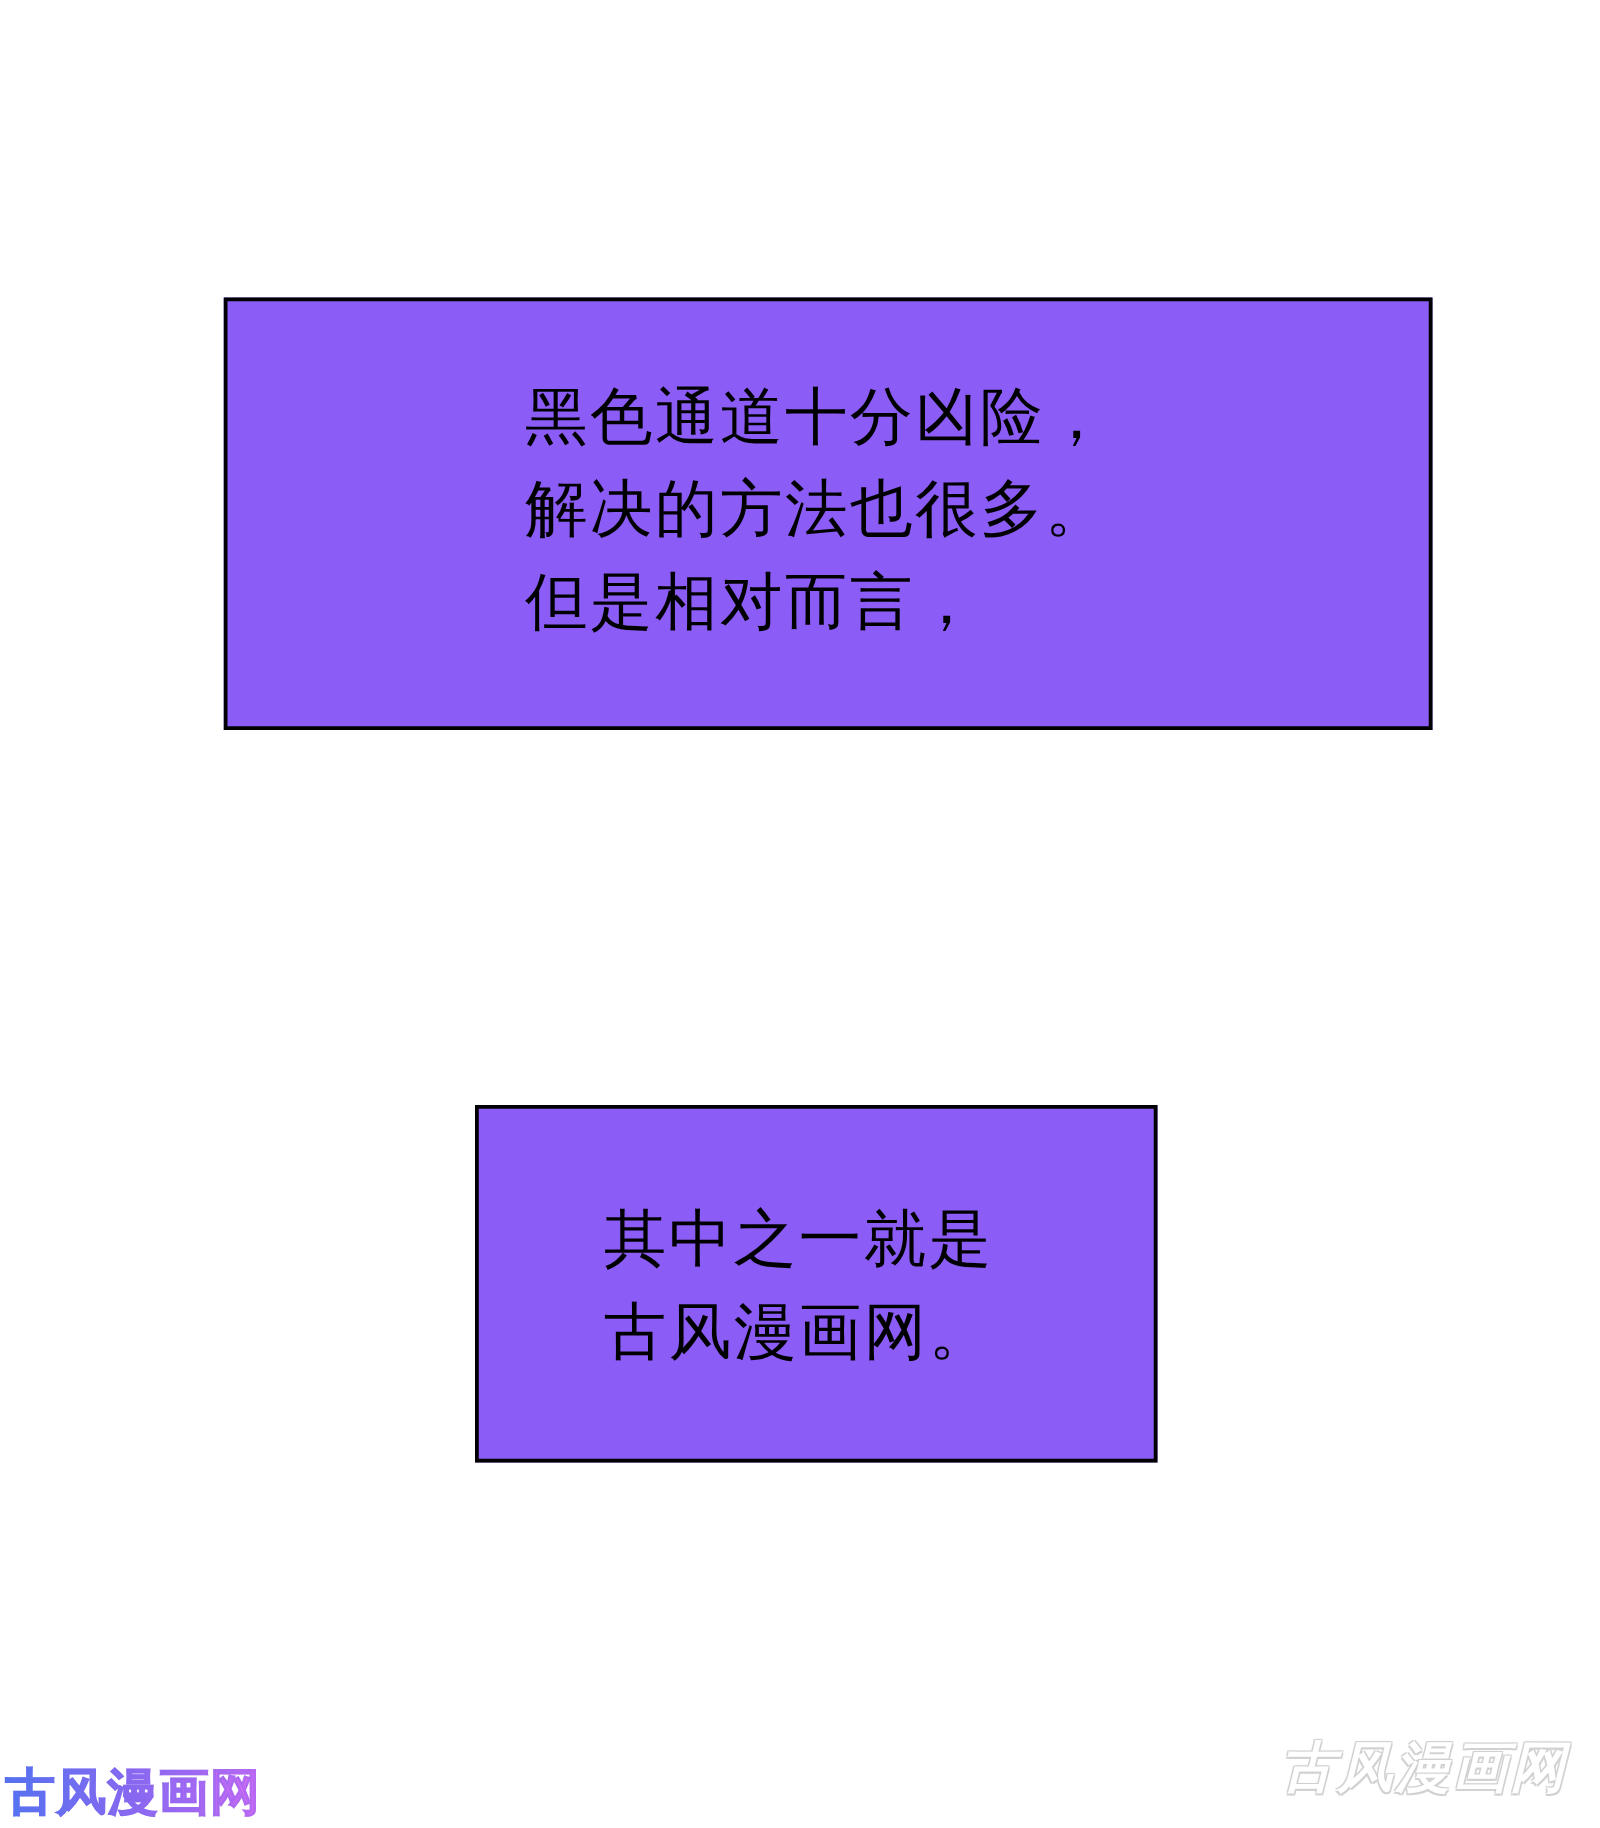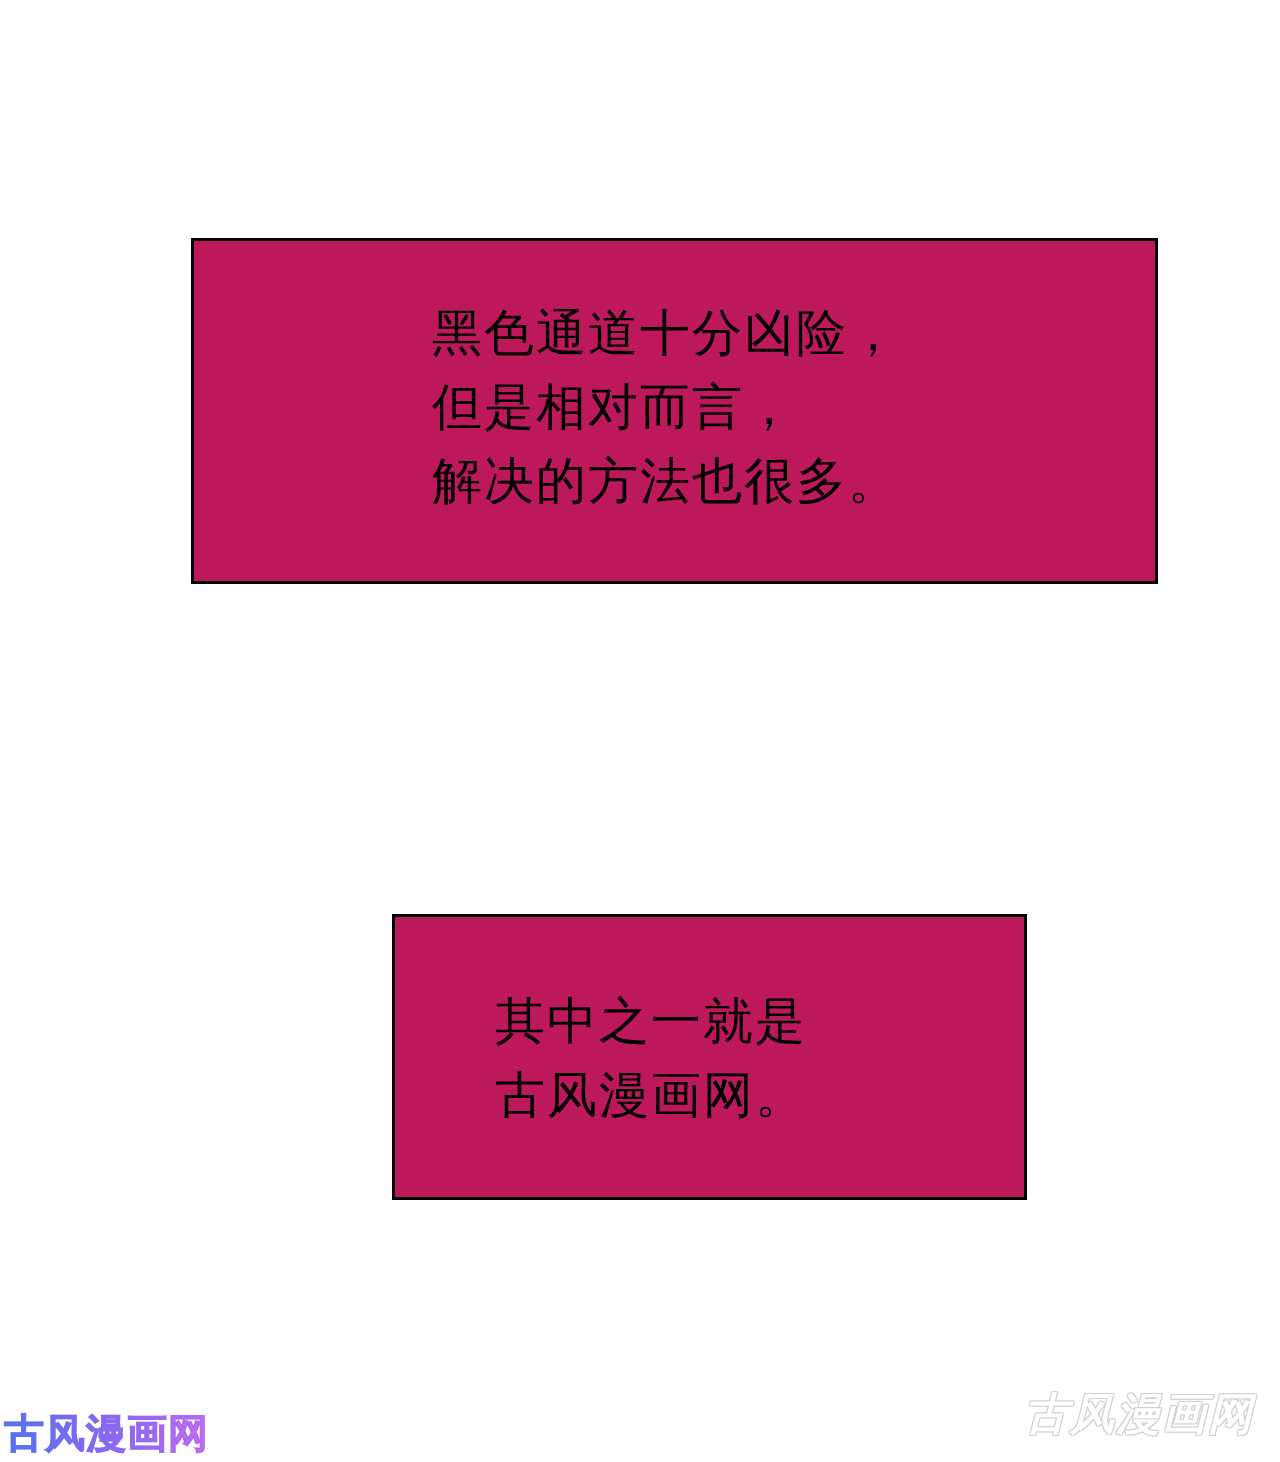--- a/index.html
+++ b/index.html
@@ -12,22 +12,21 @@
       height: 1462px;
       position: relative;
       overflow: hidden;
       font-family: "DejaVu Sans", "Liberation Sans", sans-serif;
       color: #000000;
     }
     .caption-box {
       position: absolute;
       box-sizing: border-box;
       border: 3px solid #000000;
-      background: #be185d;
-      margin-left: 12px;
+      background: #8b5cf6;
     }
     .caption-text {
       position: absolute;
       font-size: 50px;
       line-height: 74px;
       letter-spacing: 2px;
       white-space: nowrap;
     }
     .caption-line {
       display: block;
@@ -37,22 +36,22 @@
       top: 238px;
       width: 967px;
       height: 346px;
     }
     #box1 .caption-text {
       left: 238px;
       top: 55px;
     }
     #box2 {
       left: 380px;
-      top: 914px;
-      width: 635px;
+      top: 884px;
+      width: 546px;
       height: 286px;
     }
     #box2 .caption-text {
       left: 100px;
       top: 67px;
     }
     .watermark-left {
       position: absolute;
       left: 4px;
       top: 1406px;
@@ -82,22 +81,22 @@
         -1px 1px 0 #cfcfcf;
       opacity: 0.9;
     }
   </style>
 </head>
 <body>
 
 <div id="box1" class="caption-box">
   <div class="caption-text">
     <span class="caption-line">黑色通道十分凶险，</span>
+    <span class="caption-line">解决的方法也很多。</span>
     <span class="caption-line">但是相对而言，</span>
-    <span class="caption-line">解决的方法也很多。</span>
   </div>
 </div>
 
 <div id="box2" class="caption-box">
   <div class="caption-text">
     <span class="caption-line">其中之一就是</span>
     <span class="caption-line">古风漫画网。</span>
   </div>
 </div>
 

